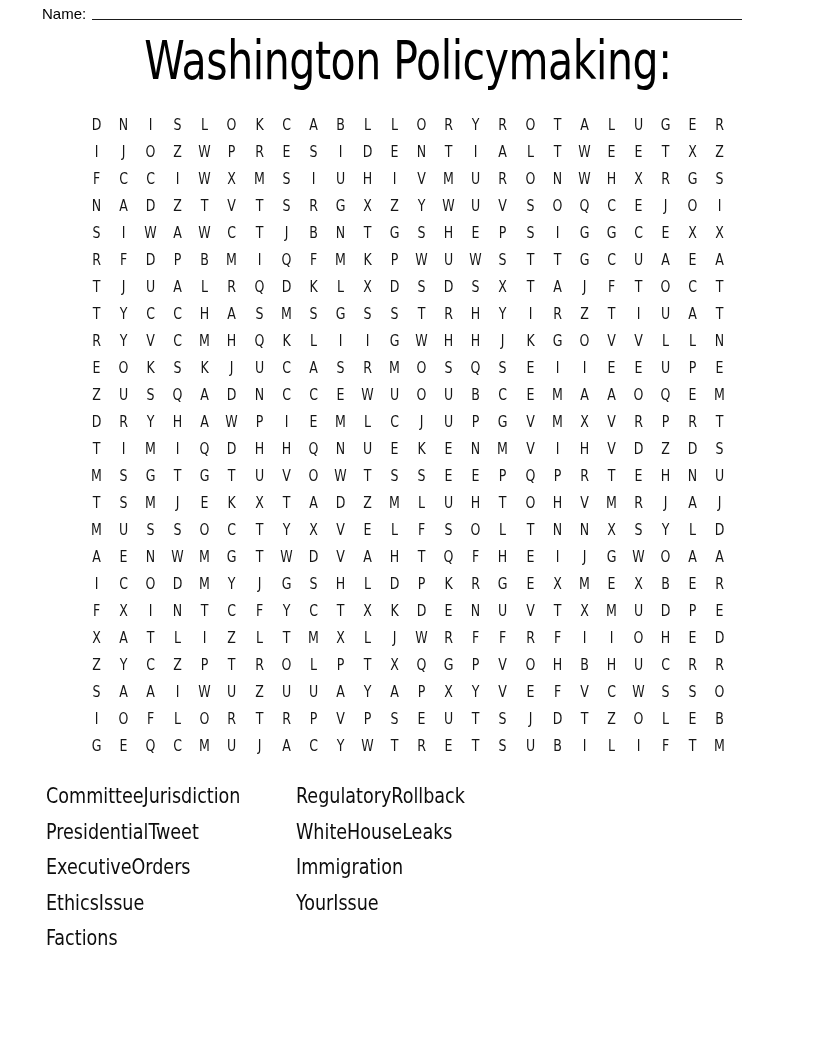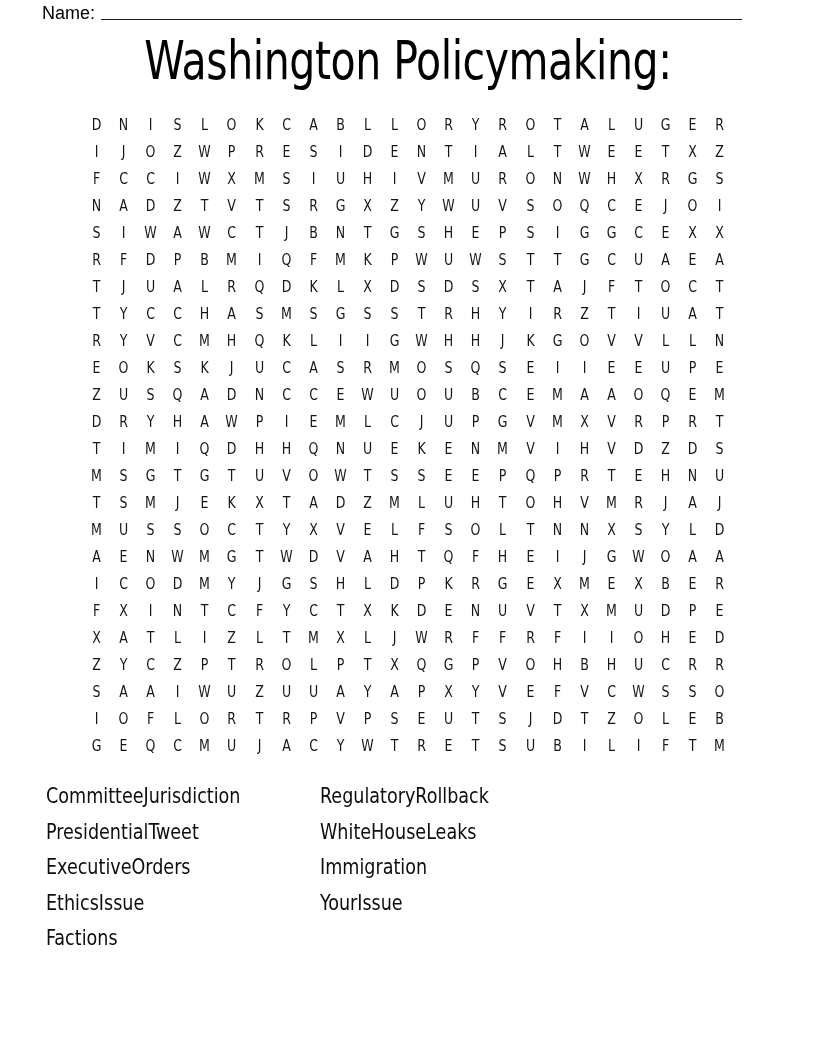--- a/index.html
+++ b/index.html
@@ -23,21 +23,21 @@
     position: absolute;
     left: 42px;
     top: 0px;
     width: 700px;
     height: 24px;
     display: flex;
     align-items: flex-end;
   }
   #name-label {
     font-family: "Liberation Sans", sans-serif;
-    font-size: 18px;
+    font-size: 15px;
     line-height: 17px;
     letter-spacing: 0px;
     white-space: nowrap;
     padding-bottom: 2px;
   }
   #name-rule {
     flex: 1 1 auto;
     height: 0;
     border-bottom: 1.4px solid #1b1b1b;
     margin-left: 6px;
@@ -95,21 +95,21 @@
     width: 730px;
     display: flex;
     gap: 10px;
   }
   .word-col {
     display: flex;
     flex-direction: column;
   }
   .word-col.col-1 { width: 240px; }
   .word-col.col-2 { width: 242px; }
-  .word-col.col-3 { width: 248px; margin-left: 24px; }
+  .word-col.col-3 { width: 248px; }
   .word-item {
     font-family: "DejaVu Sans Condensed", "Liberation Sans Narrow", "Liberation Sans", sans-serif;
     font-stretch: condensed;
     font-size: 21px;
     line-height: 35.6px;
     font-weight: 400;
     color: #0d0d0d;
     white-space: nowrap;
     transform: scaleX(0.93);
     transform-origin: 0% 50%;

